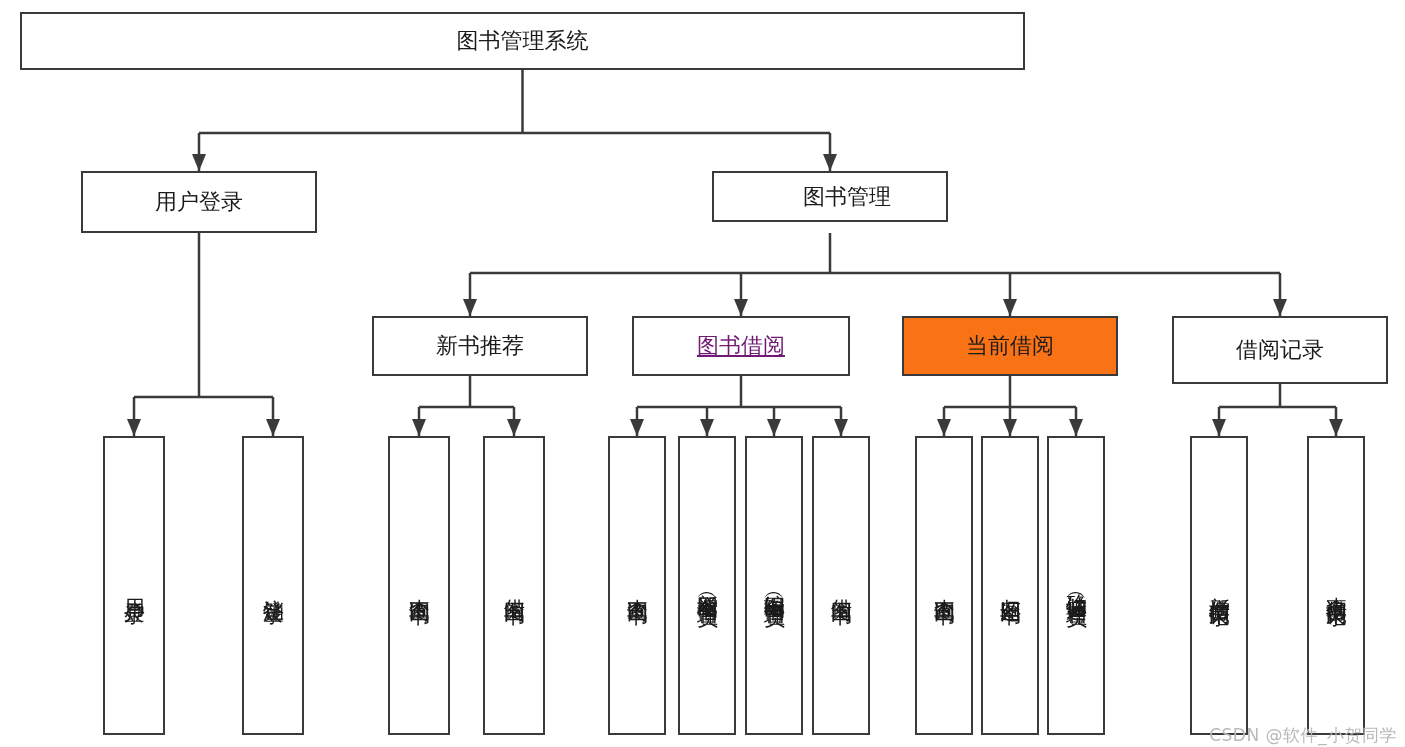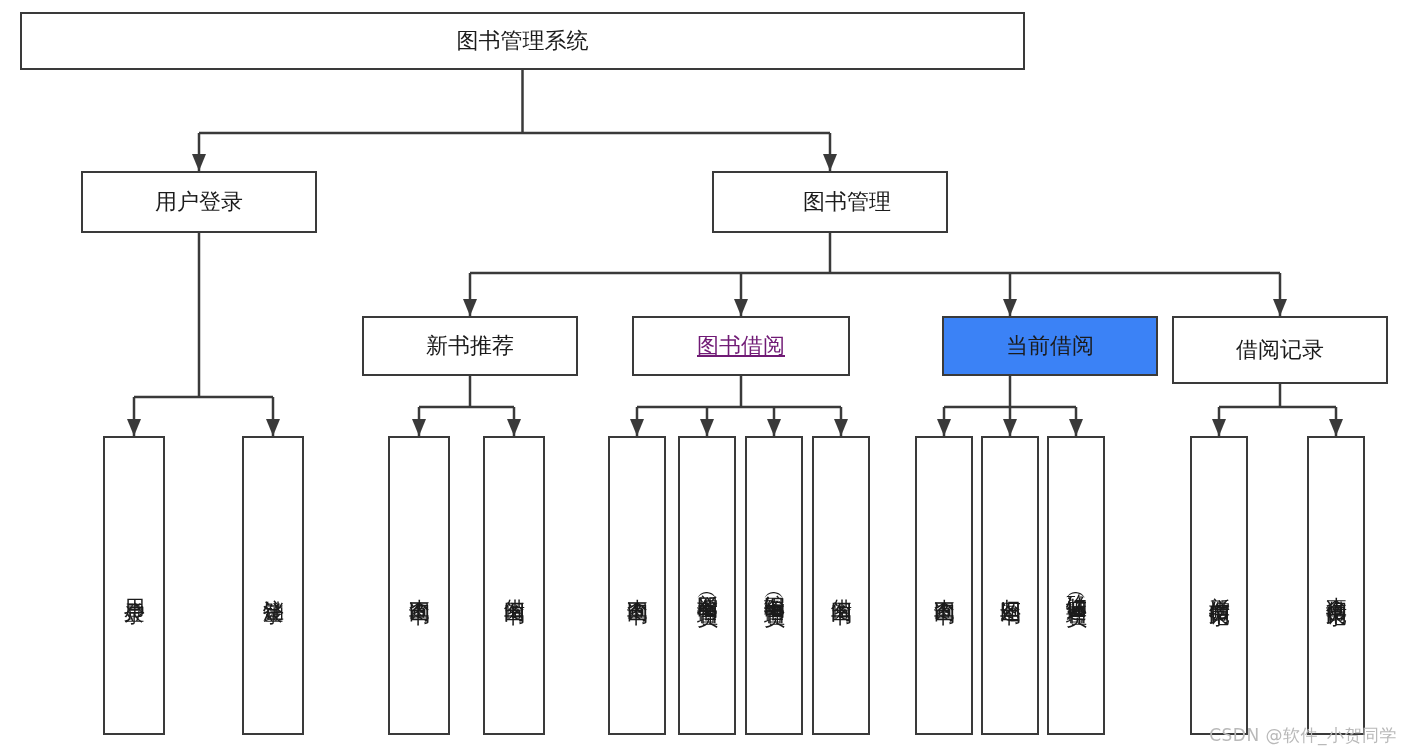--- a/index.html
+++ b/index.html
@@ -124,30 +124,30 @@
       <line x1="1336" y1="407" x2="1336" y2="436" stroke="#3a3a3a" stroke-width="2.5"></line>
       <path d="M 1329 419 L 1343 419 L 1336 436 Z" fill="#3a3a3a"></path>
     </svg>
   <div id="nodes-layer">
       <div class="node horizontal" style="left: 20px; top: 12px; width: 1005px; height: 58px; border-color: rgb(58, 58, 58); background: rgb(255, 255, 255);">
         <span class="label" style="color: rgb(27, 27, 27);">图书管理系统</span>
       </div>
       <div class="node horizontal" style="left: 81px; top: 171px; width: 236px; height: 62px; border-color: rgb(58, 58, 58); background: rgb(255, 255, 255);">
         <span class="label" style="color: rgb(27, 27, 27);">用户登录</span>
       </div>
-      <div class="node horizontal" style="left: 712px; top: 171px; width: 236px; height: 62px; border-color: rgb(58, 58, 58); background: rgb(255, 255, 255); padding-left: 34px;">
+      <div class="node horizontal" style="left: 712px; top: 171px; width: 236px; height: 51px; border-color: rgb(58, 58, 58); background: rgb(255, 255, 255); padding-left: 34px;">
         <span class="label" style="color: rgb(27, 27, 27);">图书管理</span>
       </div>
-      <div class="node horizontal" style="left: 362px; top: 316px; width: 216px; height: 60px; border-color: rgb(58, 58, 58); background: rgb(255, 255, 255);">
+      <div class="node horizontal" style="left: 372px; top: 316px; width: 216px; height: 60px; border-color: rgb(58, 58, 58); background: rgb(255, 255, 255);">
         <span class="label" style="color: rgb(27, 27, 27);">新书推荐</span>
       </div>
       <div class="node horizontal" style="left: 632px; top: 316px; width: 218px; height: 60px; border-color: rgb(58, 58, 58); background: rgb(255, 255, 255);">
         <span class="label" style="color: #701a75; text-decoration: underline;">图书借阅</span>
       </div>
-      <div class="node horizontal" style="left: 902px; top: 316px; width: 216px; height: 60px; border-color: rgb(58, 58, 58); background: #3b82f6; margin-left: 40px;">
+      <div class="node horizontal" style="left: 902px; top: 316px; width: 216px; height: 60px; border-color: rgb(58, 58, 58); background: #f97316;">
         <span class="label" style="color: rgb(27, 27, 27);">当前借阅</span>
       </div>
       <div class="node horizontal" style="left: 1172px; top: 316px; width: 216px; height: 68px; border-color: rgb(58, 58, 58); background: rgb(255, 255, 255);">
         <span class="label" style="color: rgb(27, 27, 27);">借阅记录</span>
       </div>
       <div class="node vertical" style="left: 103px; top: 436px; width: 62px; height: 299px; border-color: rgb(58, 58, 58); background: rgb(255, 255, 255);">
         <span class="label" style="color: rgb(27, 27, 27);">用户登录</span>
       </div>
       <div class="node vertical" style="left: 242px; top: 436px; width: 62px; height: 299px; border-color: rgb(58, 58, 58); background: rgb(255, 255, 255);">
         <span class="label" style="color: rgb(27, 27, 27);">注销登录</span>

